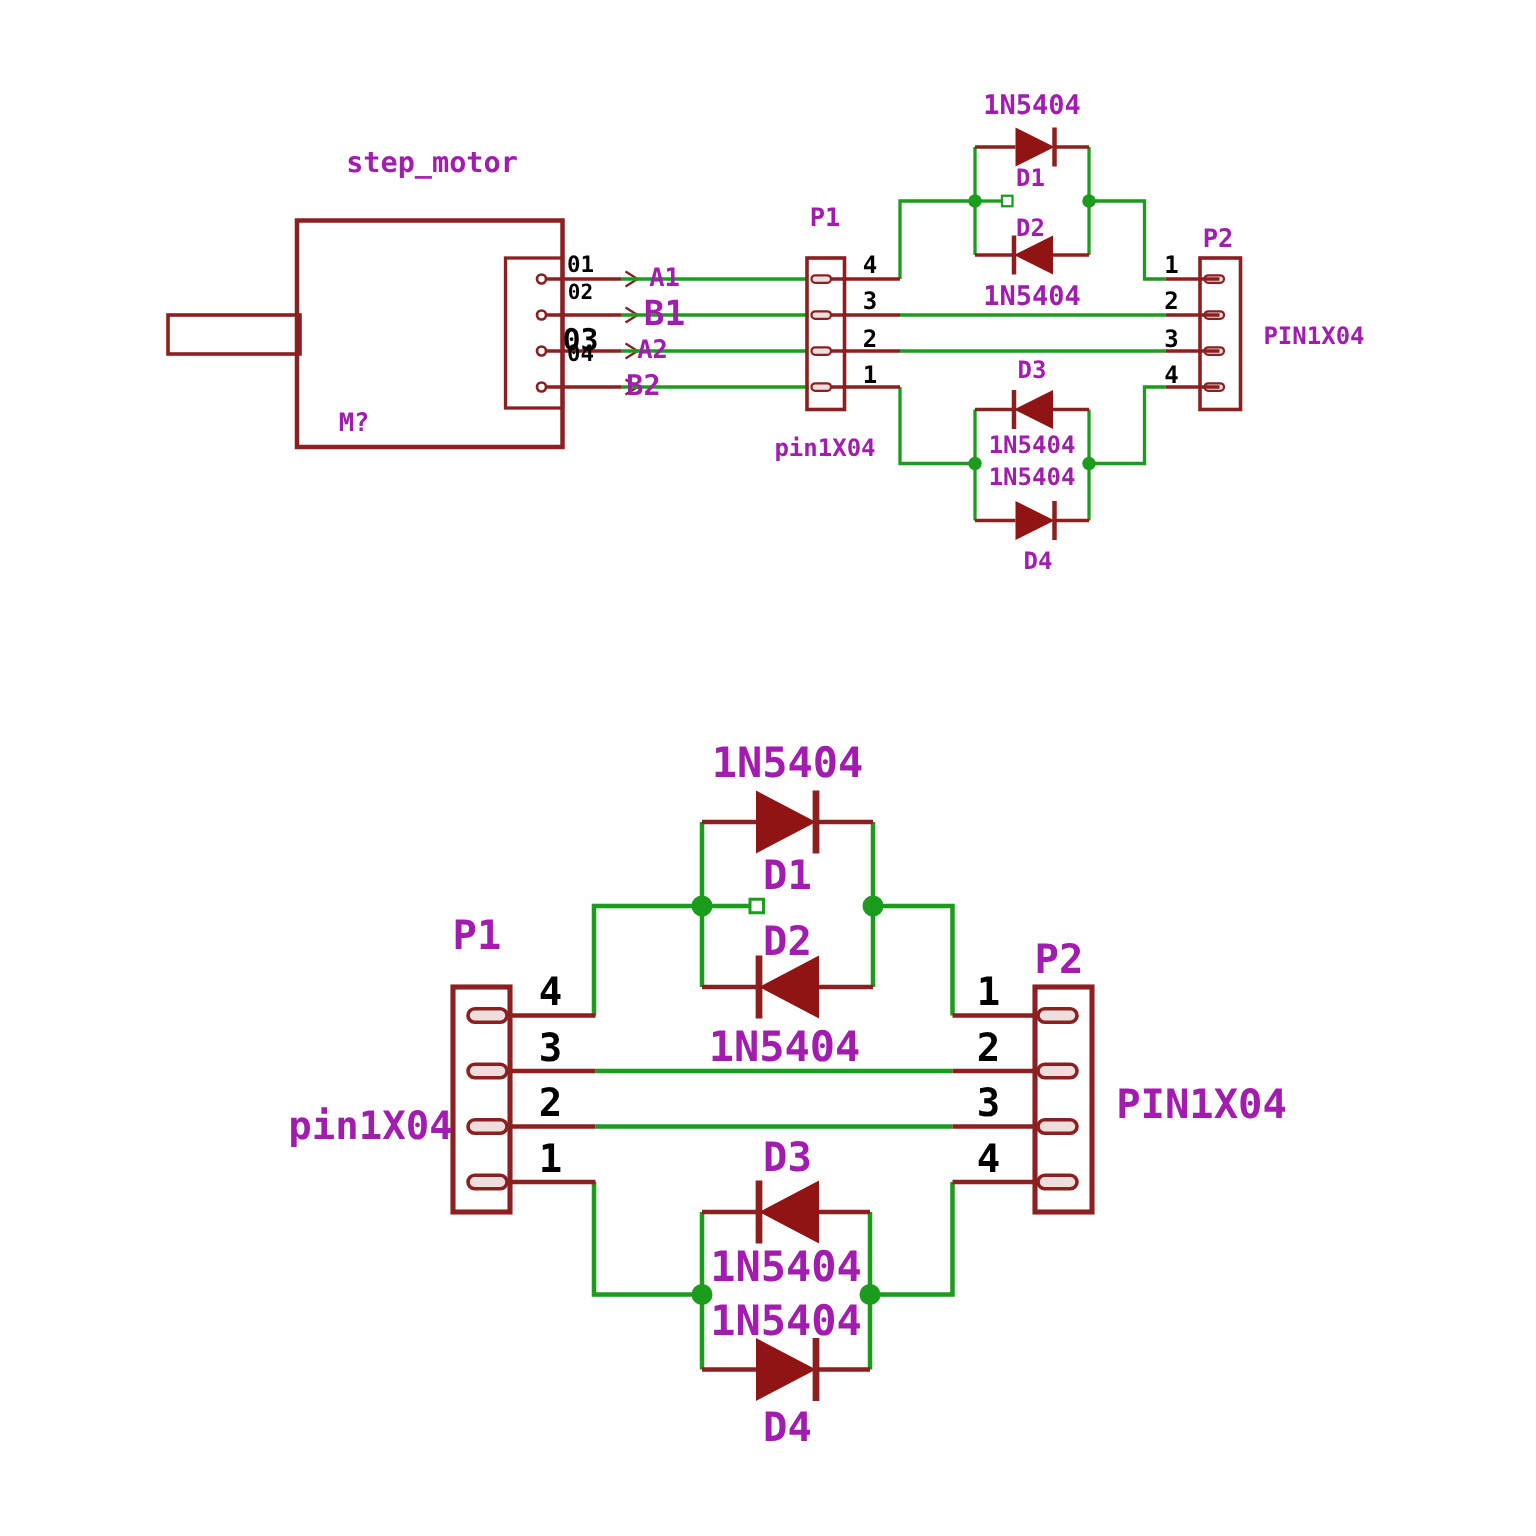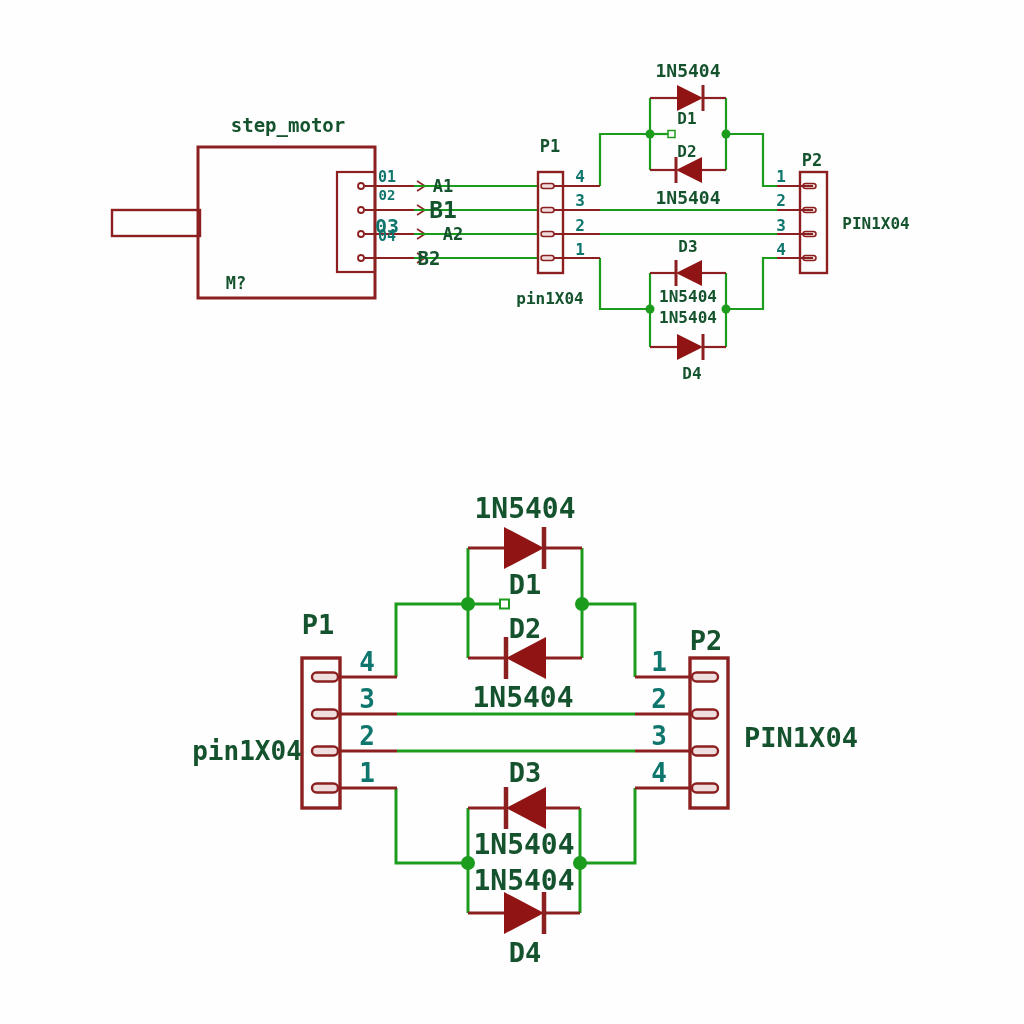--- a/index.html
+++ b/index.html
@@ -5,22 +5,22 @@
   html,body{margin:0;padding:0;background:#ffffff;}
   .stage{
     position:relative;width:1024px;height:1024px;background:#fefefe;overflow:hidden;
     font-family:"DejaVu Sans Mono", monospace;
   }
   .stage svg{position:absolute;left:0;top:0;}
   .lbl{
     position:absolute;transform:translate(-50%,-50%);
     font-weight:bold;white-space:nowrap;line-height:1;letter-spacing:0;
   }
-  .teal{color:#14532d;}
-  .maroon{color:#0f766e;}
+  .teal{color:#a21caf;}
+  .maroon{color:#000000;}
 </style>
 </head>
 <body>
 
 <div class="stage">
 
   <svg width="1024" height="1024" viewBox="0 0 1024 1024">
 
     <g>
 
@@ -188,31 +188,31 @@
 
       <g fill="#1c9c1c" stroke="none">
         <circle cx="468" cy="604" r="7"></circle>
         <circle cx="582" cy="604" r="7"></circle>
         <circle cx="468" cy="863" r="7"></circle>
         <circle cx="580" cy="863" r="7"></circle>
       </g>
     </g>
   </svg>
 
-  <span class="lbl teal" style="left:288px;top:125px;font-size:19px">step_motor</span>
+  <span class="lbl teal" style="left:288px;top:109px;font-size:19px">step_motor</span>
   <span class="lbl teal" style="left:236px;top:283px;font-size:17px">M?</span>
 
   <span class="lbl maroon" style="left:387px;top:177px;font-size:15px">01</span>
   <span class="lbl maroon" style="left:387px;top:195px;font-size:14px">02</span>
   <span class="lbl maroon" style="left:387px;top:226px;font-size:20px">03</span>
   <span class="lbl maroon" style="left:387px;top:236px;font-size:15px">04</span>
 
   <span class="lbl teal" style="left:443px;top:186px;font-size:17px">A1</span>
   <span class="lbl teal" style="left:443px;top:210px;font-size:23px">B1</span>
-  <span class="lbl teal" style="left:453px;top:234px;font-size:17px">A2</span>
+  <span class="lbl teal" style="left:435px;top:234px;font-size:17px">A2</span>
   <span class="lbl teal" style="left:429px;top:258px;font-size:19px">B2</span>
 
   <span class="lbl teal" style="left:550px;top:146px;font-size:17px">P1</span>
   <span class="lbl teal" style="left:550px;top:299px;font-size:16px">pin1X04</span>
   <span class="lbl maroon" style="left:580px;top:177px;font-size:16px">4</span>
   <span class="lbl maroon" style="left:580px;top:201px;font-size:16px">3</span>
   <span class="lbl maroon" style="left:580px;top:226px;font-size:16px">2</span>
   <span class="lbl maroon" style="left:580px;top:250px;font-size:16px">1</span>
 
   <span class="lbl teal" style="left:688px;top:71px;font-size:18px">1N5404</span>

